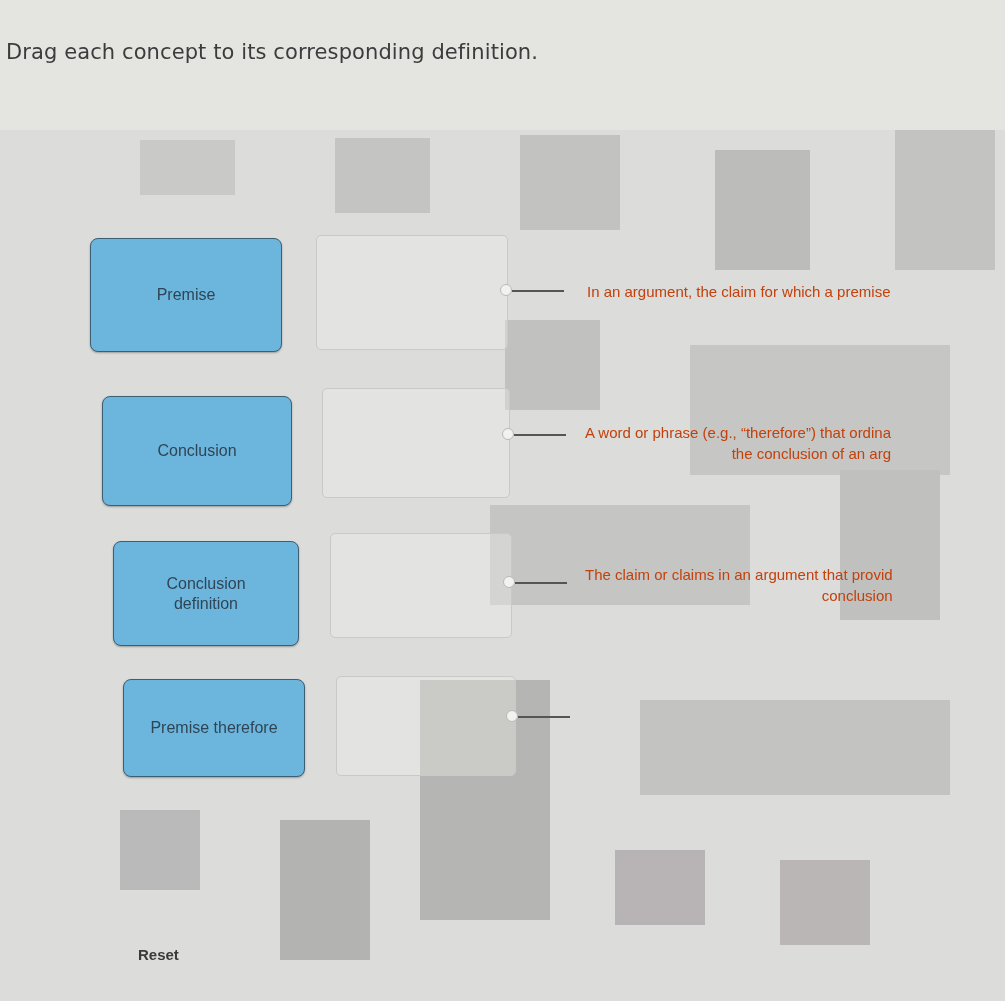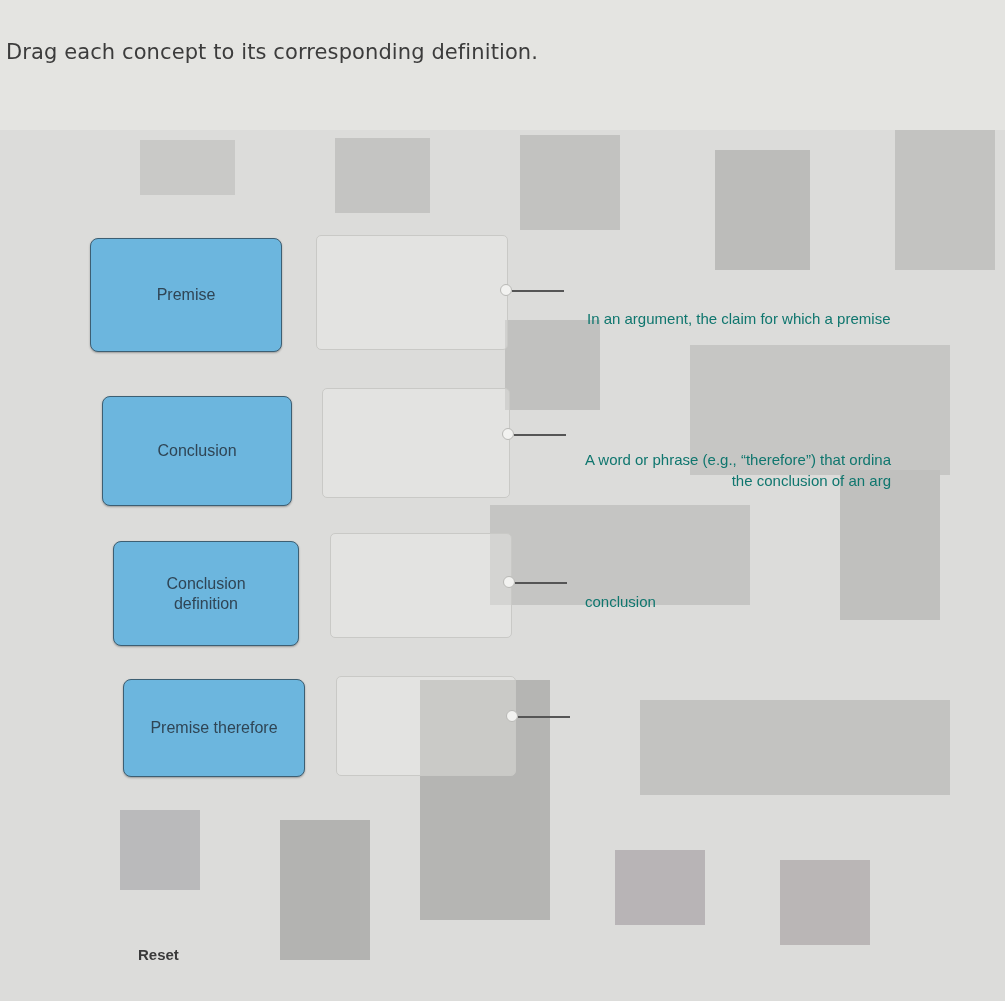--- a/index.html
+++ b/index.html
@@ -36,23 +36,22 @@
   }
   .connector .dot {
     position:absolute; left:0; top:0;
     width:10px; height:10px; border-radius:50%;
     border:1.5px solid #b9b9b6; background:#f2f2f0;
   }
   .connector .line {
     position:absolute; left:12px; top:6px; width:52px; height:2px; background:#555;
   }
   .def {
-    position:absolute; font-size:15px; color:#0f766e; line-height:21px;
+    position:absolute; font-size:15px; color:#c2410c; line-height:21px;
     white-space:nowrap;
-    margin-top:27px;
   }
   .def .l2 { display:block; text-align:right; }
   .reset {
     position:absolute; left:138px; top:946px;
     font-size:15px; font-weight:bold; color:#3a3a3a; cursor:pointer;
     background:none; border:none; padding:0;
     font-family:"Liberation Sans", sans-serif;
     text-align:center;
   }
 </style>
@@ -117,18 +116,19 @@
   </div>
 
 <div class="def" style="left:587px;top:281px;">
   <span>In an argument, the claim for which a premise</span>
 </div>
 <div class="def" style="left:585px;top:422px;">
   <span>A word or phrase (e.g., “therefore”) that ordina</span>
   <span class="l2">the conclusion of an arg</span>
 </div>
 <div class="def" style="left:585px;top:564px;">
+  <span>The claim or claims in an argument that provid</span>
   <span class="l2">conclusion</span>
 </div>
 <div class="def" style="left:585px;top:704px;">
 </div>
 
 <button class="reset">Reset</button>
 
 </body></html>

